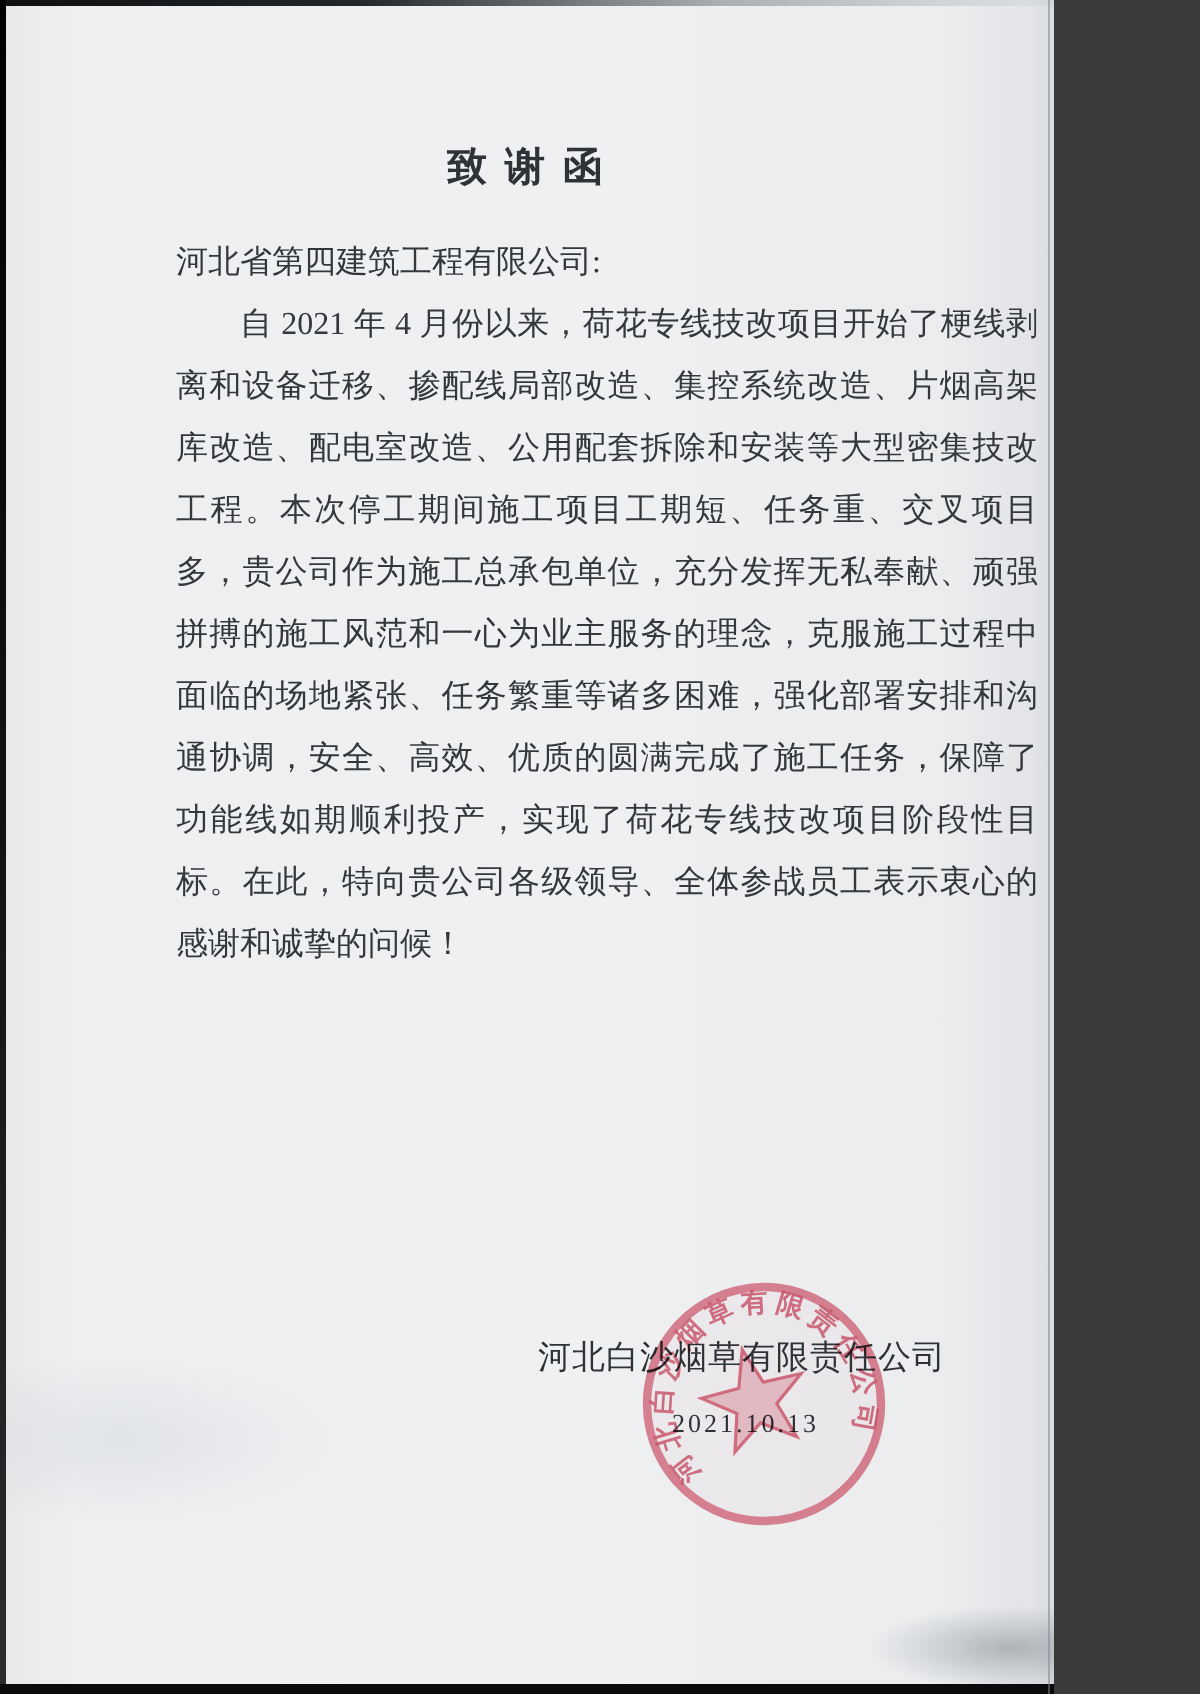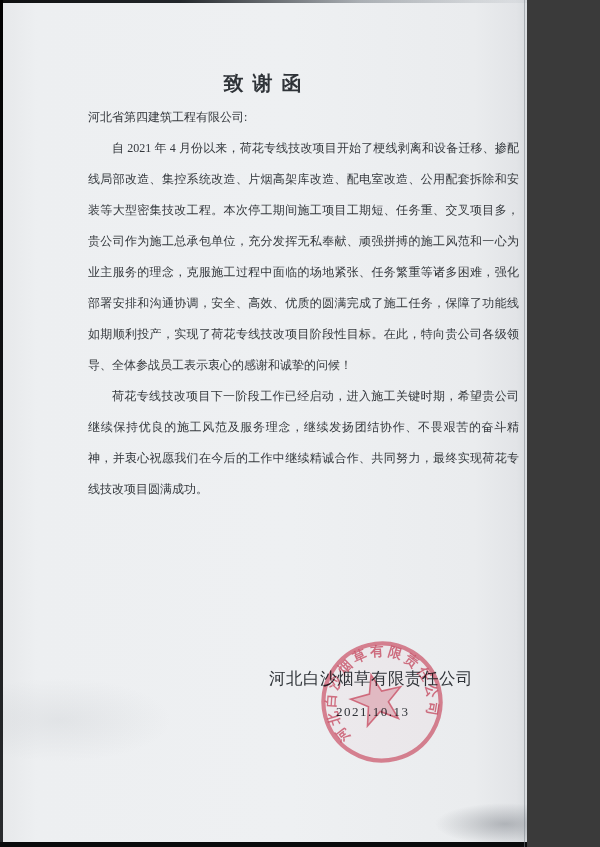--- a/index.html
+++ b/index.html
@@ -19,22 +19,22 @@
                  background:linear-gradient(#000 0%,#17181a 60%,#2a2c2e 100%); }
   .edge-bottom { left:0; bottom:0; width:600px; height:5px; background:#0a0b0c; }
   .edge-right  { right:2px; top:0; width:1.5px; height:847px; background:rgba(125,133,141,.55); }
 
   .title {
     position:absolute; top:70px; left:0; right:0; margin:0;
     text-align:center; font-size:20px; font-weight:bold;
     letter-spacing:2px; color:#2f3338;
   }
   .body {
-    position:absolute; left:88px; top:102px; width:431px;
-    font-size:12px; line-height:31px; color:#34383d;
+    position:absolute; left:88px; top:116px; width:431px;
+    font-size:16px; line-height:31px; color:#34383d;
     text-align:justify; text-justify:inter-ideograph;
   }
   .body p { margin:0; text-indent:2em; }
   .recipient { text-indent:0; }
 
   .signature {
     position:absolute; left:269px; top:668px;
     font-size:16.5px; letter-spacing:0.5px; color:#2f3338;
   }
   .date {
@@ -60,21 +60,20 @@
   <div class="edge edge-top"></div>
   <div class="edge edge-left"></div>
   <div class="edge edge-bottom"></div>
   <div class="edge edge-right"></div>
 
   <h1 class="title">致 谢 函</h1>
 
   <div class="body">
     <div class="recipient">河北省第四建筑工程有限公司:</div>
     <p>自 2021 年 4 月份以来，荷花专线技改项目开始了梗线剥离和设备迁移、掺配线局部改造、集控系统改造、片烟高架库改造、配电室改造、公用配套拆除和安装等大型密集技改工程。本次停工期间施工项目工期短、任务重、交叉项目多，贵公司作为施工总承包单位，充分发挥无私奉献、顽强拼搏的施工风范和一心为业主服务的理念，克服施工过程中面临的场地紧张、任务繁重等诸多困难，强化部署安排和沟通协调，安全、高效、优质的圆满完成了施工任务，保障了功能线如期顺利投产，实现了荷花专线技改项目阶段性目标。在此，特向贵公司各级领导、全体参战员工表示衷心的感谢和诚挚的问候！</p>
-    <p>荷花专线技改项目下一阶段工作已经启动，进入施工关键时期，希望贵公司继续保持优良的施工风范及服务理念，继续发扬团结协作、不畏艰苦的奋斗精神，并衷心祝愿我们在今后的工作中继续精诚合作、共同努力，最终实现荷花专线技改项目圆满成功。</p>
   </div>
 
   <div class="signature">河北白沙烟草有限责任公司</div>
   <div class="date">2021.10.13</div>
 
   <svg class="seal" viewBox="0 0 152 152" xmlns="http://www.w3.org/2000/svg" xmlns:xlink="http://www.w3.org/1999/xlink">
     <circle class="seal-ring" cx="76" cy="76" r="58.5"></circle>
     <path id="sealArc" d="M 35.7 99.3 A 46.5 46.5 0 1 1 116.3 99.3" fill="none"></path>
     <text class="seal-text">
       <textPath xlink:href="#sealArc" href="#sealArc" startOffset="50%" text-anchor="middle">河北白沙烟草有限责任公司</textPath>

